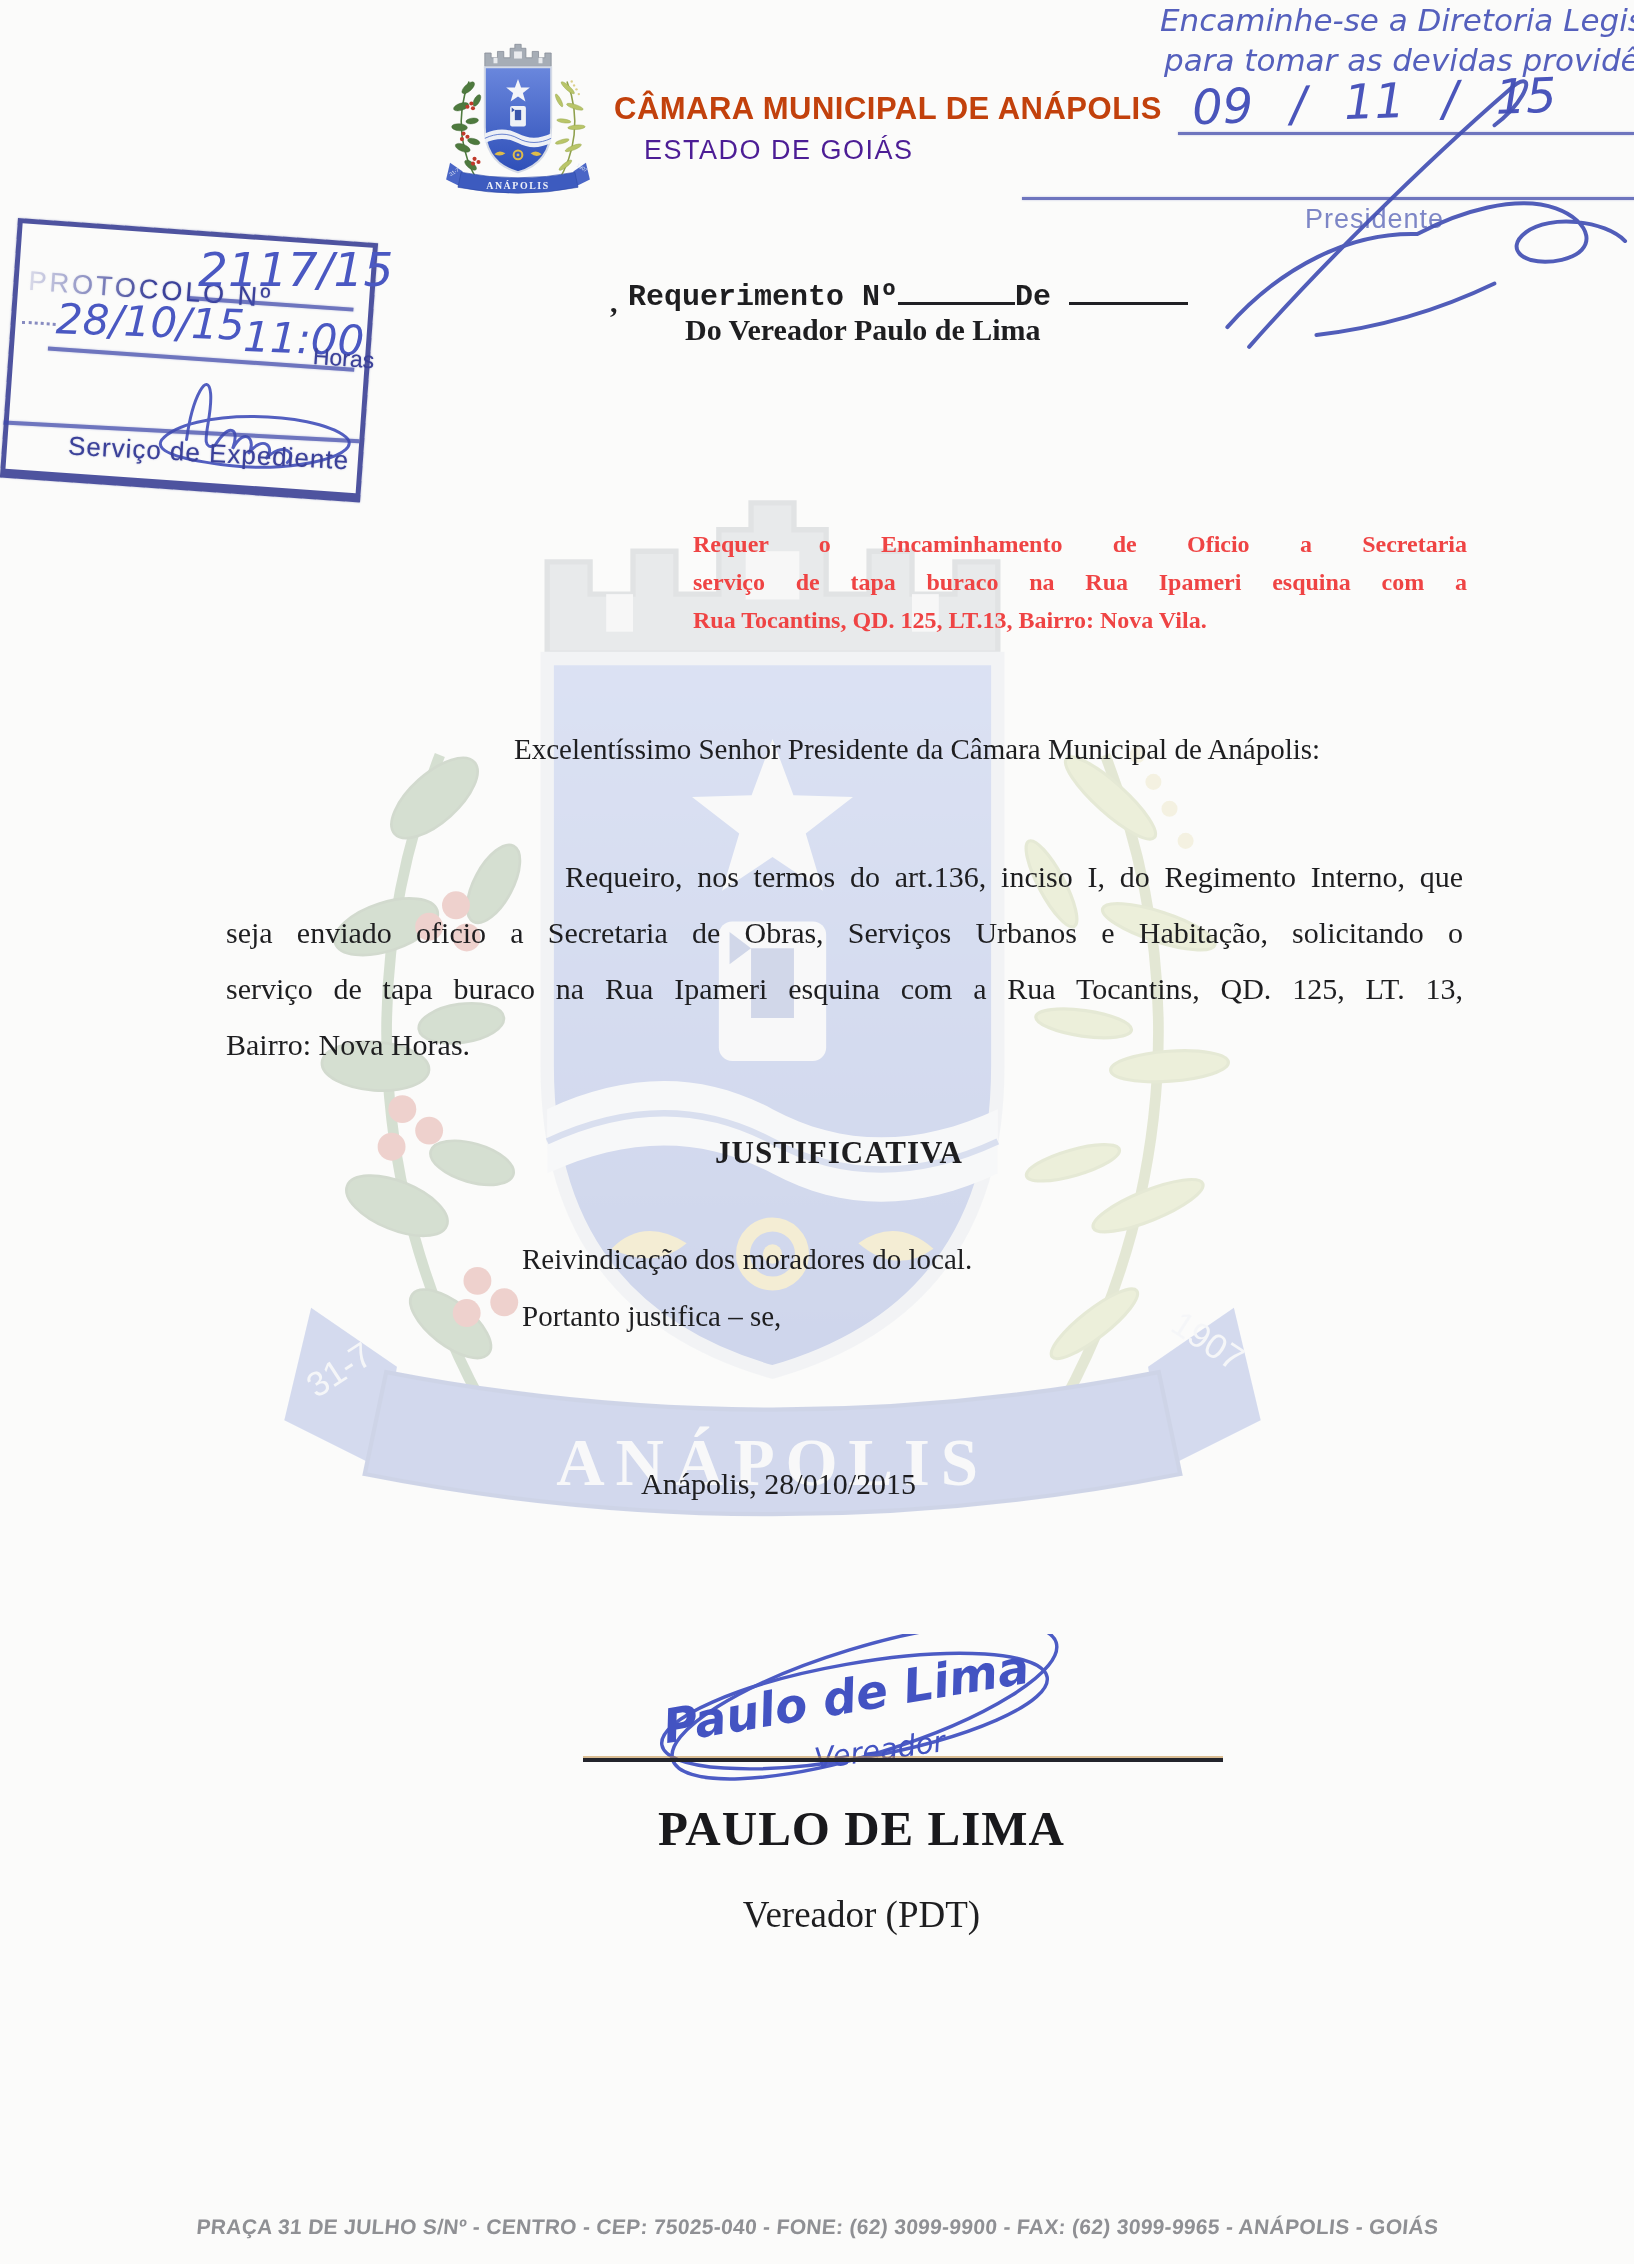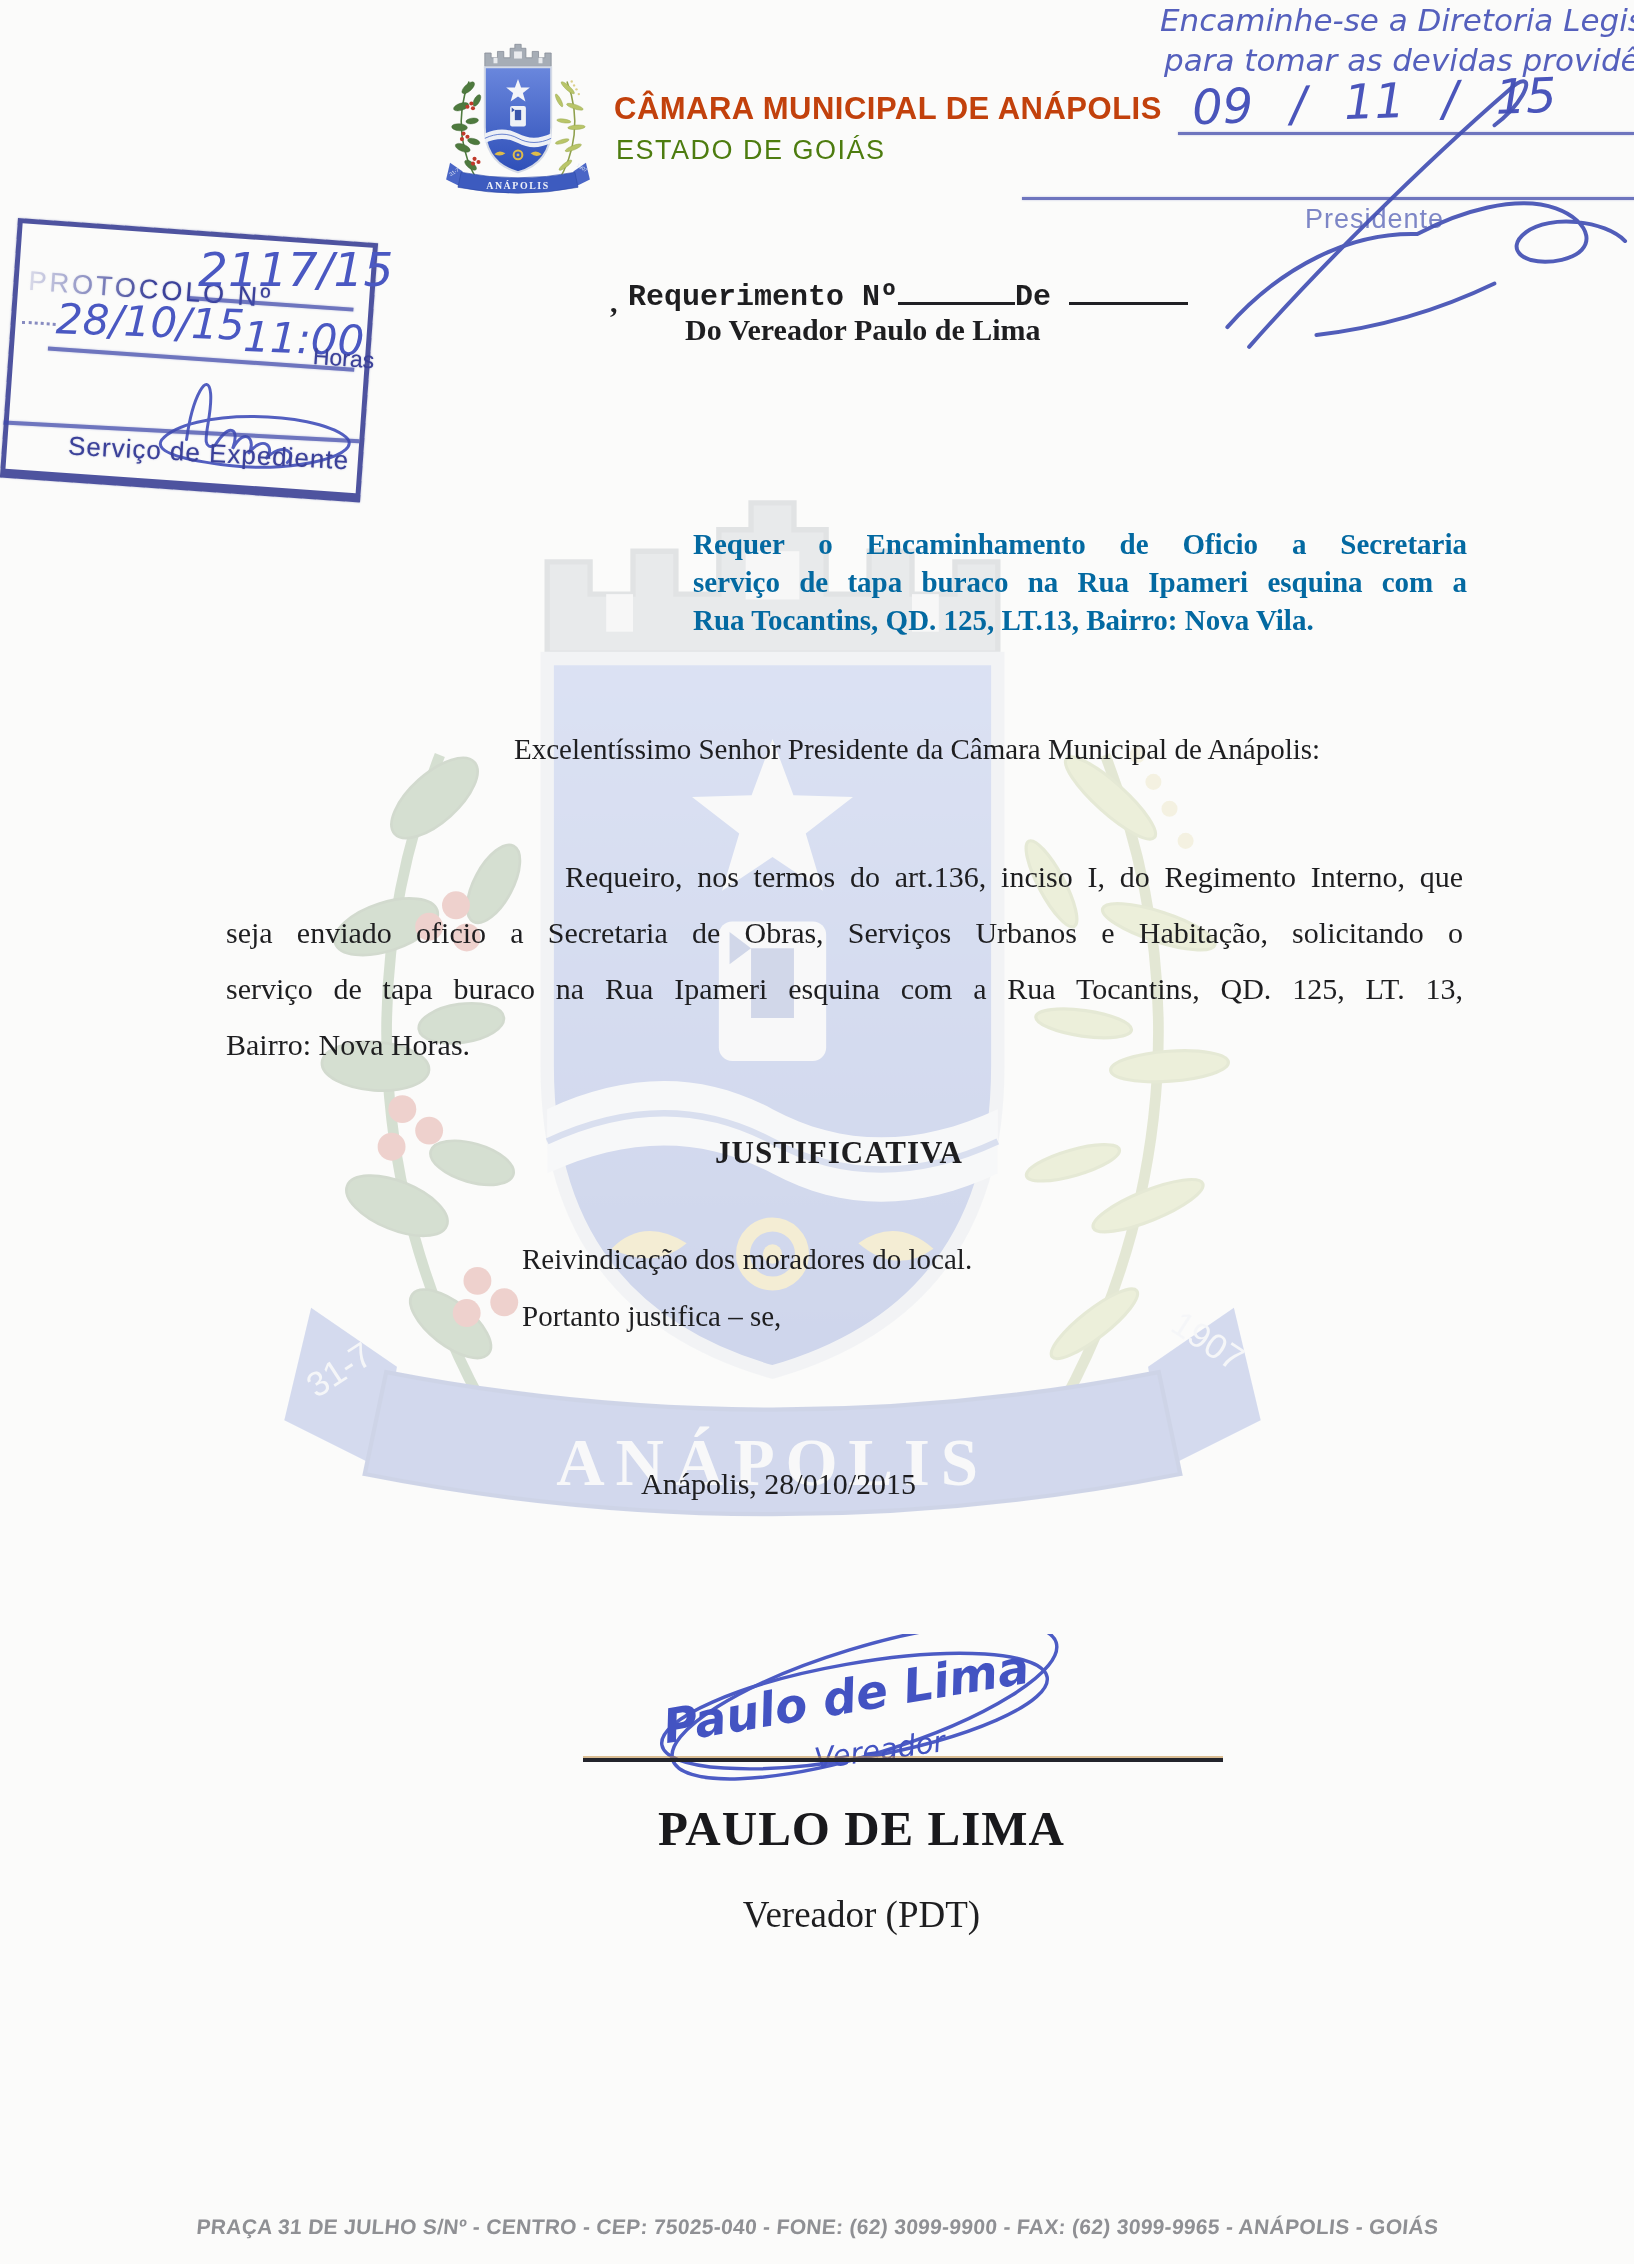--- a/index.html
+++ b/index.html
@@ -101,21 +101,21 @@
 <div class="page">
 
   <svg class="abs watermark" style="left:236px;top:433px;" width="1073" height="1127" viewBox="0 0 200 210">
     <use href="#crest"></use>
   </svg>
 
   <svg class="abs" style="left:439px;top:34px;" width="158" height="166" viewBox="0 0 200 210">
     <use href="#crest"></use>
   </svg>
   <div class="abs sans" style="left:614px;top:91px;font-size:31px;font-weight:bold;color:#c2410c;letter-spacing:0.5px;">CÂMARA MUNICIPAL DE ANÁPOLIS</div>
-  <div class="abs sans" style="left:616px;top:135px;font-size:27px;color:#4d7c0f;letter-spacing:1.5px;">ESTADO DE GOIÁS</div>
+  <div class="abs sans" style="left:644px;top:135px;font-size:27px;color:#4c1d95;letter-spacing:1.5px;">ESTADO DE GOIÁS</div>
 
   <div class="abs hand" style="left:1160px;top:2px;font-size:31px;white-space:nowrap;color:#5560bd;">Encaminhe-se a Diretoria Legislat</div>
   <div class="abs hand" style="left:1164px;top:42px;font-size:31px;white-space:nowrap;color:#5560bd;">para tomar as devidas providênci</div>
   <div class="abs hand" style="left:1192px;top:73px;font-size:48px;word-spacing:22px;transform:rotate(-2deg);white-space:pre;">09 / 11 / 15</div>
   <div class="abs ink-line" style="left:1178px;top:132px;width:456px;height:3px;"></div>
   <div class="abs ink-line" style="left:1022px;top:197px;width:613px;height:3px;"></div>
   <div class="abs sans" style="left:1305px;top:204px;font-size:27px;color:#7d86c6;letter-spacing:1px;">Presidente</div>
   <svg class="abs" style="left:1168px;top:38px;" width="466" height="317" viewBox="0 0 471 320">
     <g fill="none" stroke="#4350b4" stroke-width="4" stroke-linecap="round" opacity="0.92">
       <path d="M82,312 C150,235 255,130 345,52 C358,40 368,40 358,58 C350,72 338,82 330,88"></path>
@@ -143,21 +143,21 @@
     <div class="abs ink-line" style="left:-5px;top:195px;width:356px;height:3.5px;transform:rotate(-1deg);"></div>
     <div class="abs stamped" style="left:61px;top:201px;font-size:26px;letter-spacing:1px;transform:rotate(-1deg);white-space:nowrap;">Serviço de Expediente</div>
   </div>
 
   <div class="abs serif" style="left:610px;top:285px;font-size:30px;font-weight:bold;">,</div>
   <div class="abs serif" style="left:628px;top:271px;font-size:30px;font-weight:bold;white-space:nowrap;font-family:Liberation Mono, monospace;">
     <span>Requerimento Nº</span><span class="blank" style="width:117px;"></span><span>De</span>&nbsp;<span class="blank" style="width:119px;"></span>
   </div>
   <div class="abs serif" style="left:685px;top:313px;font-size:30px;font-weight:bold;">Do Vereador Paulo de Lima</div>
 
-  <div class="abs serif" style="left:693px;top:525px;width:774px;font-size:29px;font-weight:bold;line-height:38px;color:#0369a1;">
+  <div class="abs serif" style="left:693px;top:525px;width:774px;font-size:24px;font-weight:bold;line-height:38px;color:#ef4444;">
     <div class="jl">Requer o Encaminhamento de Oficio a Secretaria</div>
     <div class="jl">serviço de tapa buraco na Rua Ipameri esquina com a</div>
     <div>Rua Tocantins, QD. 125, LT.13, Bairro: Nova Vila.</div>
   </div>
 
   <div class="abs serif" style="left:514px;top:733px;font-size:29px;">Excelentíssimo Senhor Presidente da Câmara Municipal de Anápolis:</div>
 
   <div class="abs serif" style="left:226px;top:849px;width:1237px;font-size:30px;line-height:56px;">
     <div class="jl" style="margin-left:339px;">Requeiro, nos termos do art.136, inciso I, do Regimento Interno, que</div>
     <div class="jl">seja enviado oficio a Secretaria de Obras, Serviços Urbanos e Habitação, solicitando o</div>

